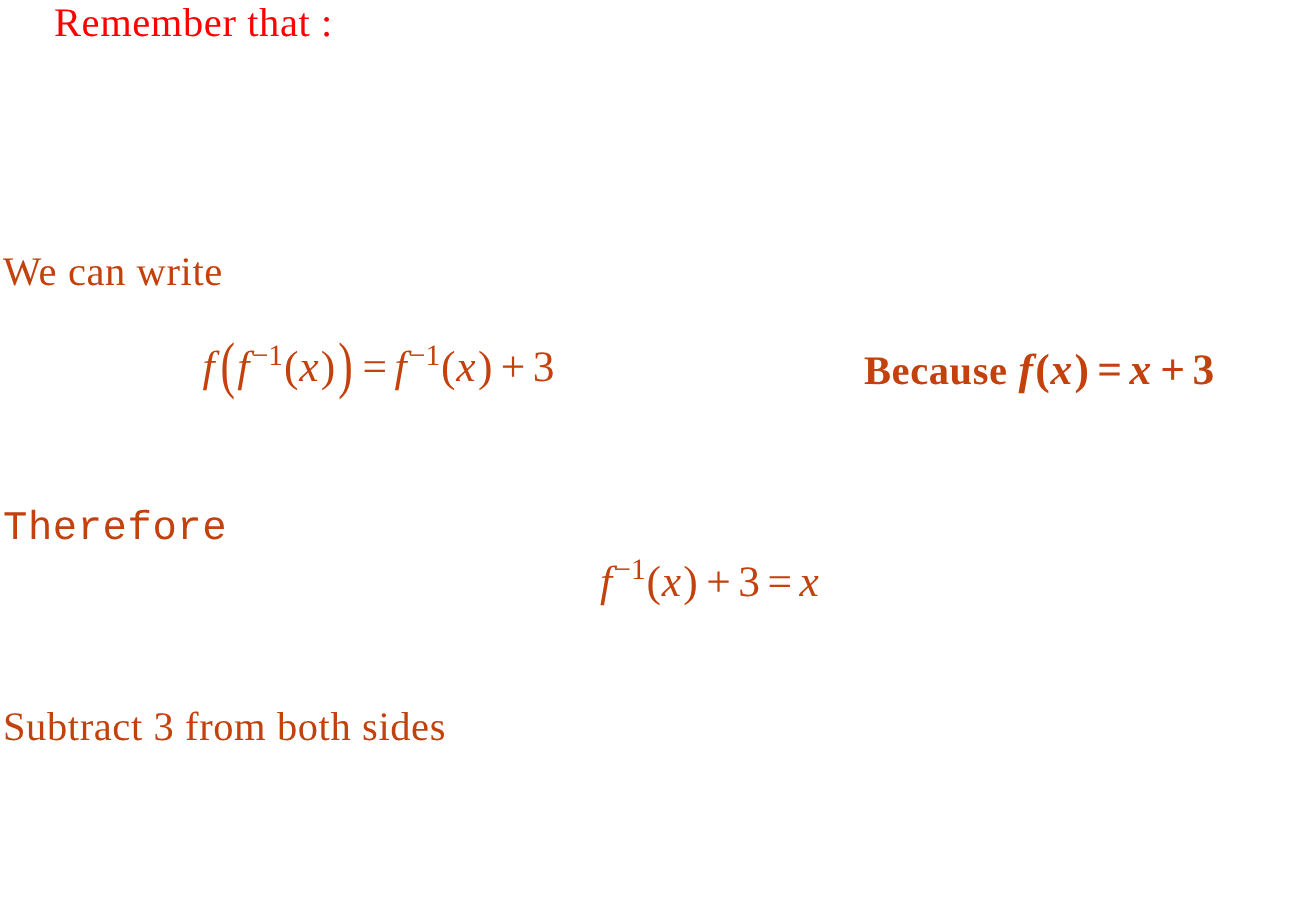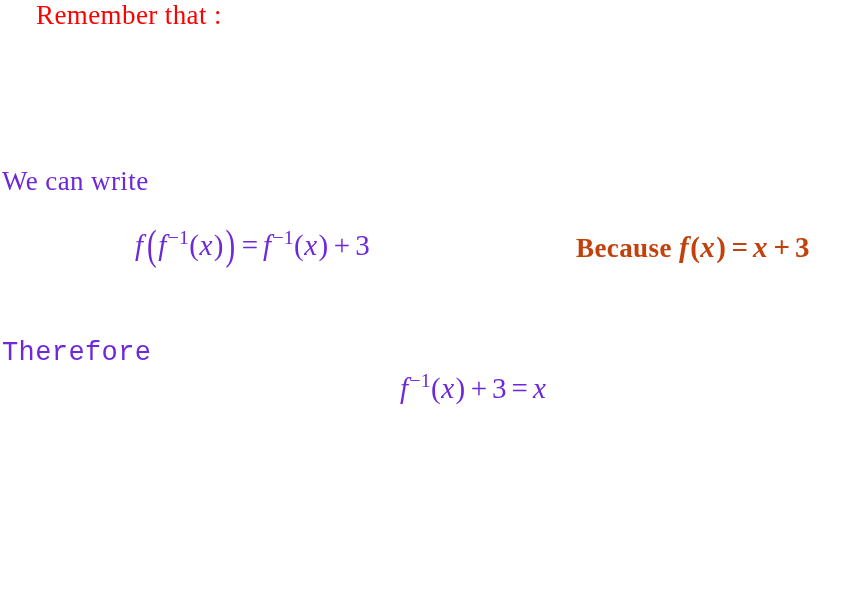--- a/index.html
+++ b/index.html
@@ -31,21 +31,21 @@
     line-height: 1;
   }
 
   .prose {
     font-size: 27px;
     letter-spacing: 0.4px;
   }
 
   .red   { color: #ff0000; }
   .blue  { color: #c2410c; font-weight: bold; }
-  .black { color: #6d28d9; text-align: center; }
+  .black { color: #c2410c; text-align: center; }
 
   
   .math {
     font-family: "Liberation Serif", "DejaVu Serif", serif;
     font-size: 29px;
     white-space: nowrap;
     display: inline-block;
   }
   .math .v {            
     font-style: italic;
@@ -111,15 +111,16 @@
   <div class="line" id="because-note">
     <span class="prose blue">Because</span><span class="prose blue">&nbsp;</span><span class="math blue"><span class="f">f</span><span class="paren">(</span><span class="v">x</span><span class="paren">)</span><span class="op">=</span><span class="v">x</span><span class="op">+</span><span class="num">3</span></span>
   </div>
 
   <div class="line prose black" id="therefore">Therefore</div>
 
   <div class="line" id="eq-therefore">
     <span class="math black"><span class="f">f</span><sup>−1</sup><span class="paren">(</span><span class="v">x</span><span class="paren">)</span><span class="op">+</span><span class="num">3</span><span class="op">=</span><span class="v">x</span></span>
   </div>
 
+  <div class="line prose black" id="subtract-note">Subtract 3 from both sides</div>
 
 
 </div>
 
 </body></html>

